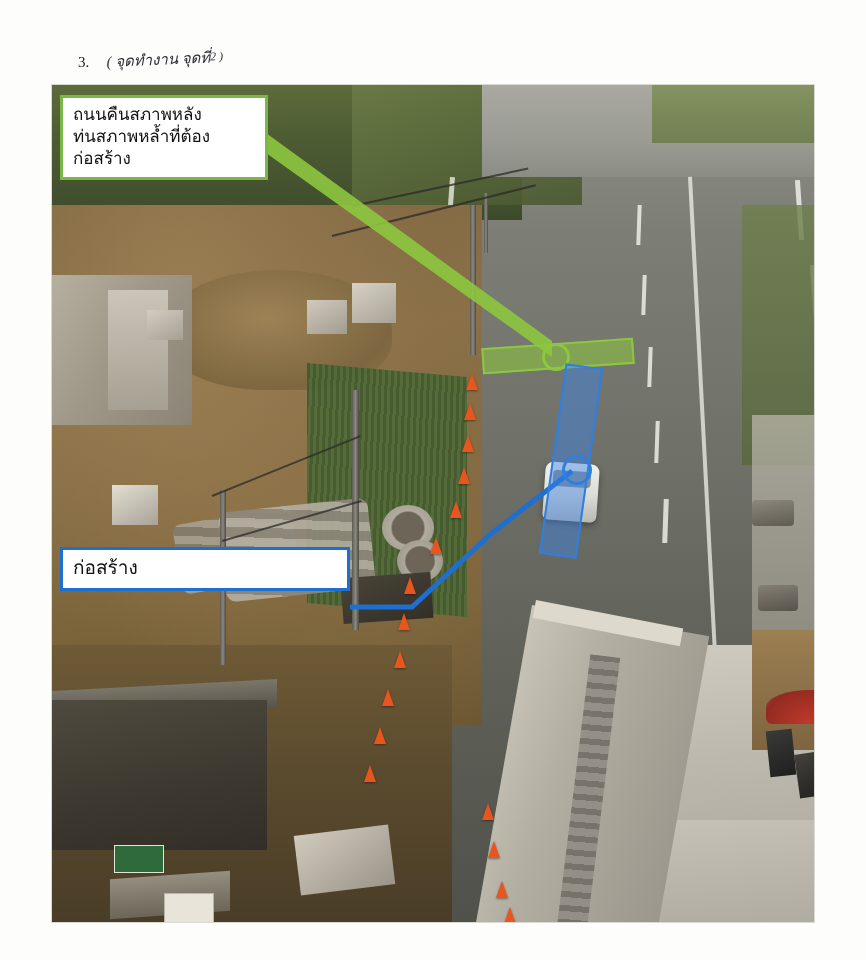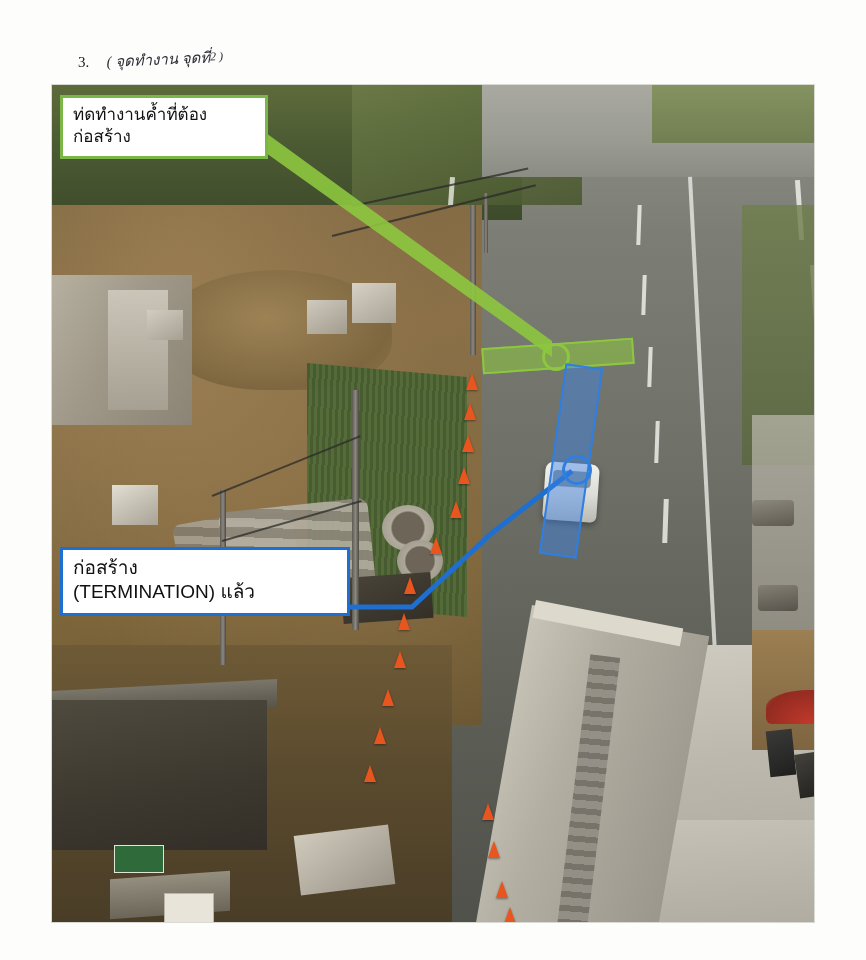--- a/index.html
+++ b/index.html
@@ -495,23 +495,23 @@
       <polygon points="214,48 214,68 500,272 500,256" fill="#8dc63f" opacity="0.9"></polygon>
       <path d="M298,522 L360,522 L440,448 L520,386" stroke="#1f6fd0" stroke-width="5" fill="none"></path>
     </svg>
 
     <div class="highlight-green-bar"></div>
     <div class="circle-green"></div>
     <div class="highlight-blue-bar"></div>
     <div class="circle-blue"></div>
 
     <div class="callout" id="callout-green">
-      <div>ท่ดทำงานค้ำที่ต้อง</div>
+      <div>ถนนคืนสภาพหลัง</div>
+      <div>ท่นสภาพหล้ำที่ต้อง</div>
       <div>ก่อสร้าง</div>
     </div>
 
     <div class="callout" id="callout-blue">
       <div>ก่อสร้าง</div>
-      <div>(TERMINATION) แล้ว</div>
     </div>
 
   </div>
 </div>
 
 </body></html>

